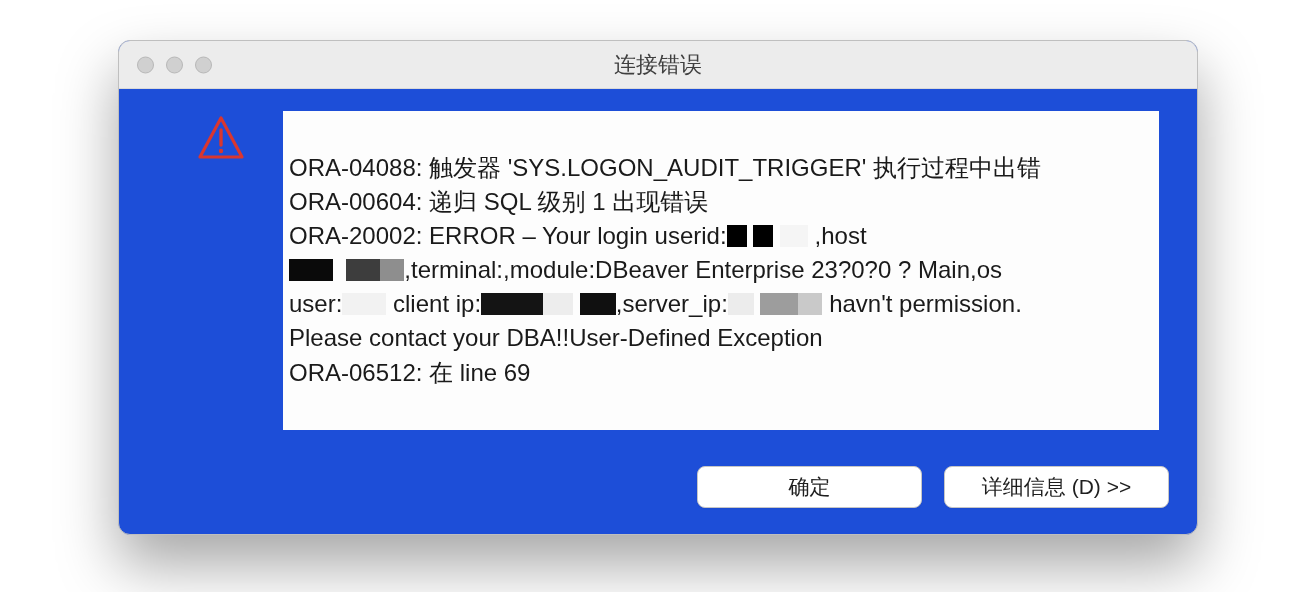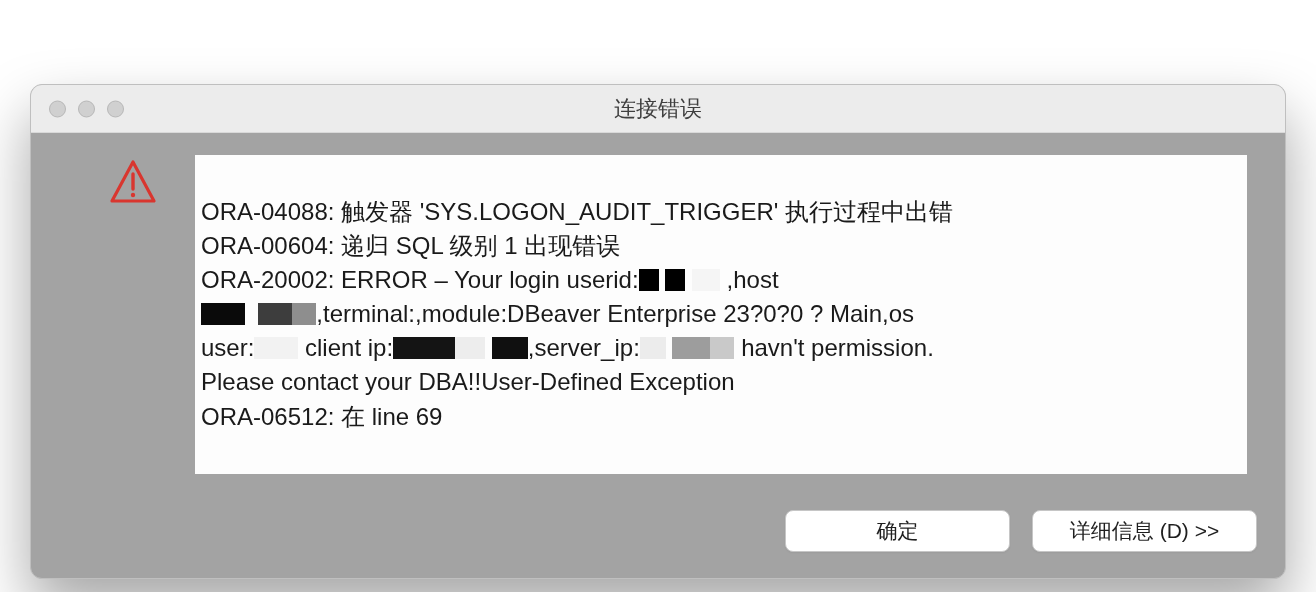--- a/index.html
+++ b/index.html
@@ -11,27 +11,26 @@
       width: 1316px;
       height: 592px;
       font-family: -apple-system, BlinkMacSystemFont, "Helvetica Neue", Arial, sans-serif;
       background: #fff;
       display: flex;
       align-items: flex-start;
       justify-content: center;
       padding-top: 40px;
     }
     .dialog {
-      width: 1256px;
-      background: #a3a3a3;
+      width: 1080px;
+      background: #1d4ed8;
       border: 1px solid #bfbfbf;
       border-radius: 12px;
       box-shadow: 0 30px 60px rgba(0,0,0,0.35);
       overflow: hidden;
-      margin-top: 44px;
     }
     .titlebar {
       height: 48px;
       display: flex;
       align-items: center;
       position: relative;
       border-bottom: 1px solid #d9d9d9;
       background: #ececec;
     }
     .traffic-lights {

